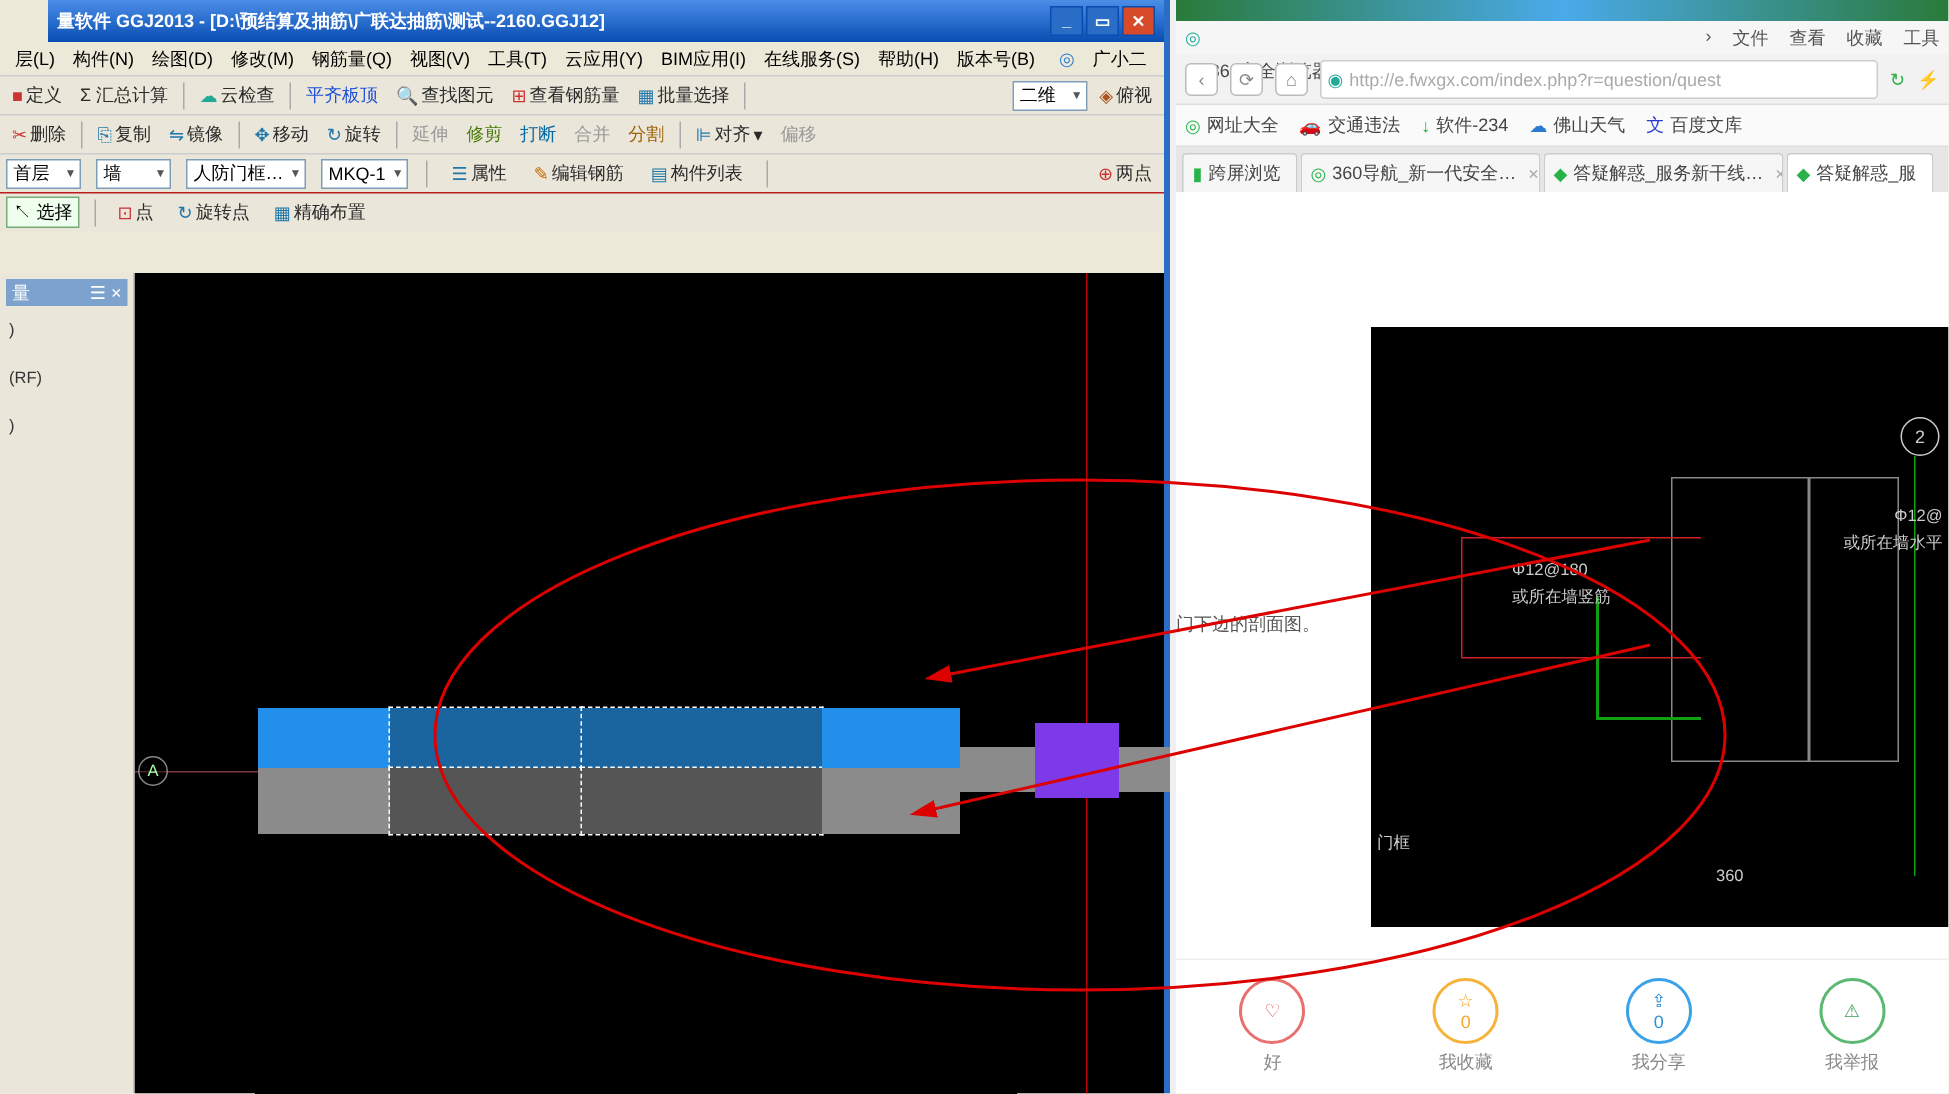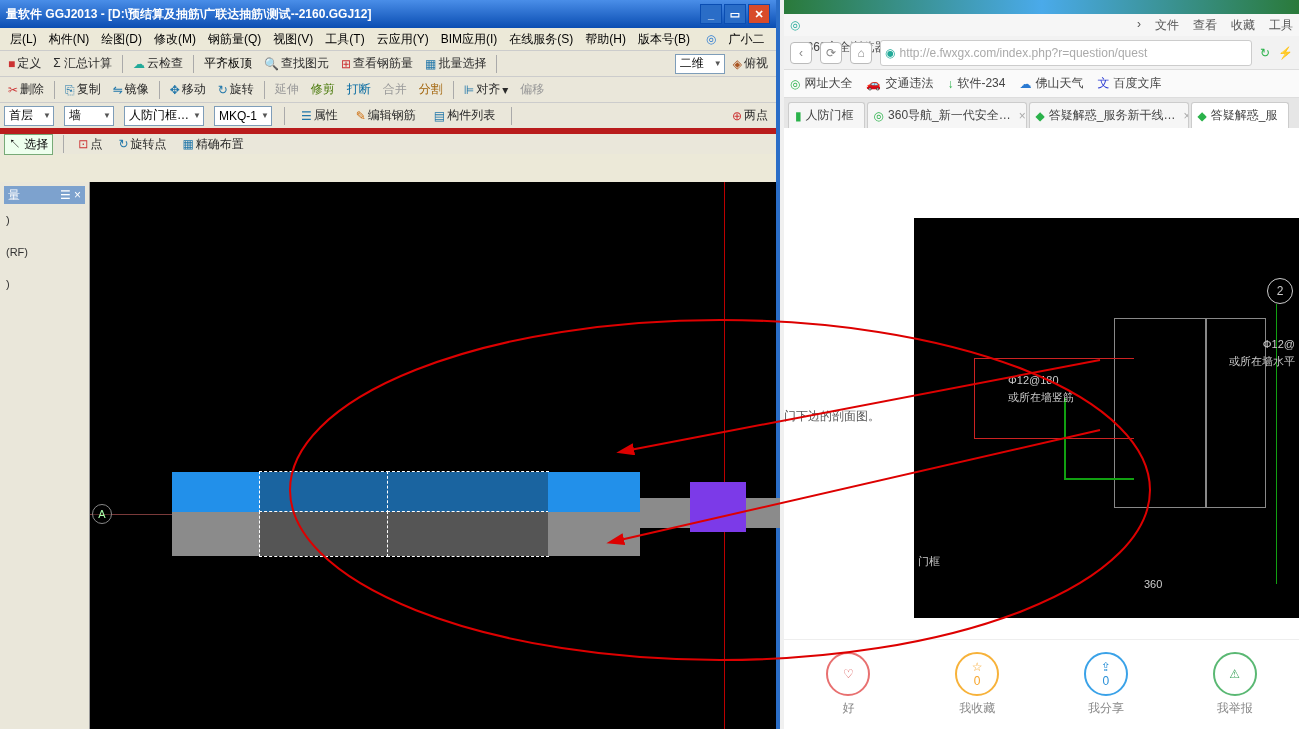--- a/index.html
+++ b/index.html
@@ -1,31 +1,31 @@
 <!DOCTYPE html>
 <html><head>
 <meta charset="utf-8">
 <style>
 * { margin: 0; padding: 0; box-sizing: border-box; font-family: "Microsoft YaHei", SimSun, sans-serif; font-size: 12px; }
 body { width: 1299px; height: 729px; background: #f0f0f0; position: relative; overflow: hidden; }
 .left-app { position: absolute; left: 0; top: 0; width: 780px; height: 729px; background: #ece9d8; border-right: 4px solid #2a6dc7; }
-.titlebar { height: 28px; background: linear-gradient(#4a8ee8,#0a4db2); color: #fff; display: flex; align-items: center; padding: 0 6px; }
+.titlebar { height: 28px; background: linear-gradient(#4a8ee8,#0a4db2); color: #fff; display: flex; align-items: center; padding: 0 6px; margin-left: 32px; }
 .titlebar .title { flex: 1; font-weight: bold; }
 .winbtns { display: flex; gap: 2px; }
 .winbtn { width: 22px; height: 20px; background: #2a6dc7; border: 1px solid #0a4db2; color: #fff; display: flex; align-items: center; justify-content: center; font-weight: bold; font-size: 11px; }
 .winbtn.close { background: #d84b2a; }
 .menubar { height: 22px; background: #ece9d8; display: flex; align-items: center; padding: 0 4px; gap: 0;}
 .menubar span { padding: 2px 6px; }
 .loginrow { height: 24px; display: flex; align-items: center; justify-content: flex-end; padding: 0 6px; gap: 6px; background: #ece9d8; }
 .toolbar { height: 26px; background: #eae7da; display: flex; align-items: center; padding: 0 4px; gap: 4px; border-top: 1px solid #ccc;}
 .tbtn { display: inline-flex; align-items: center; gap: 2px; padding: 2px 4px; color: #2a2a2a; }
 .sep { width: 1px; height: 18px; background: #aaa; margin: 0 2px; }
 .row2 { height: 26px; background: #eae7da; display: flex; align-items: center; padding: 0 4px; gap: 4px; border-top: 1px solid #ccc;}
 .row3 { height: 26px; background: #eae7da; display: flex; align-items: center; padding: 0 4px; gap: 10px; border-top: 1px solid #ccc;}
-.row4 { height: 26px; background: #eae7da; display: flex; align-items: center; padding: 0 4px; gap: 8px; border-top: 6px solid #b91c1c;}
+.row4 { height: 26px; background: #eae7da; display: flex; align-items: center; padding: 0 4px; gap: 8px; border-top: 1px solid #b91c1c;}
 .combo { height: 20px; border: 1px solid #7e9db9; background: #fff; padding: 0 14px 0 4px; position: relative; display: inline-flex; align-items: center; min-width: 50px;}
 .combo::after { content: "▼"; font-size: 8px; position: absolute; right: 2px; color: #555;}
 .leftpanel { position: absolute; left: 0; top: 182px; width: 90px; bottom: 0; background: #eae7da; border-right: 1px solid #999; padding: 4px;}
 .leftpanel .hdr { height: 18px; background: #7da2ce; color: #fff; padding: 0 4px; display: flex; align-items: center;}
 .leftpanel .item { padding: 10px 2px; color: #333; font-size: 11px;}
 .viewport { position: absolute; left: 90px; top: 182px; right: 0; bottom: 0; background: #000; }
 .axis-marker { position: absolute; width: 20px; height: 20px; border: 1px solid #888; border-radius: 50%; color: #afa; display: flex; align-items: center; justify-content: center; font-size: 11px; background: rgba(0,0,0,0.4);}
 .wall-top { position: absolute; background: #1a64a0; }
 .wall-top.light { background: #2290ea; }
 .wall-bot { position: absolute; background: #555; }
@@ -103,21 +103,21 @@
       </span>
     <span class="tbtn">
         <span>Σ 汇总计算</span>
       </span>
     <div class="sep"></div>
     <span class="tbtn">
         <span style="color:#2a9">☁</span>
         <span>云检查</span>
       </span>
     <div class="sep"></div>
-    <span class="tbtn" style="color:#000000">
+    <span class="tbtn" style="color:#1d4ed8">
         <span>平齐板顶</span>
       </span>
     <span class="tbtn">
         <span style="color:#27a">🔍</span>
         <span>查找图元</span>
       </span>
     <span class="tbtn">
         <span style="color:#c33">⊞</span>
         <span>查看钢筋量</span>
       </span>
@@ -313,21 +313,21 @@
       </span>
     <span class="fav">
         <span style="color:#2a3ad2">文</span>
         <span>百度文库</span>
       </span>
   </div>
 
   <div class="tabbar">
     <div class="tab">
         <span style="color:#2ab24a">▮</span>
-        <span>人防门框</span>
+        <span>跨屏浏览</span>
       </div>
     <div class="tab">
         <span style="color:#2ab24a">◎</span>
         <span>360导航_新一代安全…</span>
         <span class="x">×</span>
       </div>
     <div class="tab">
         <span style="color:#2ab24a">◆</span>
         <span>答疑解惑_服务新干线…</span>
         <span class="x">×</span>

